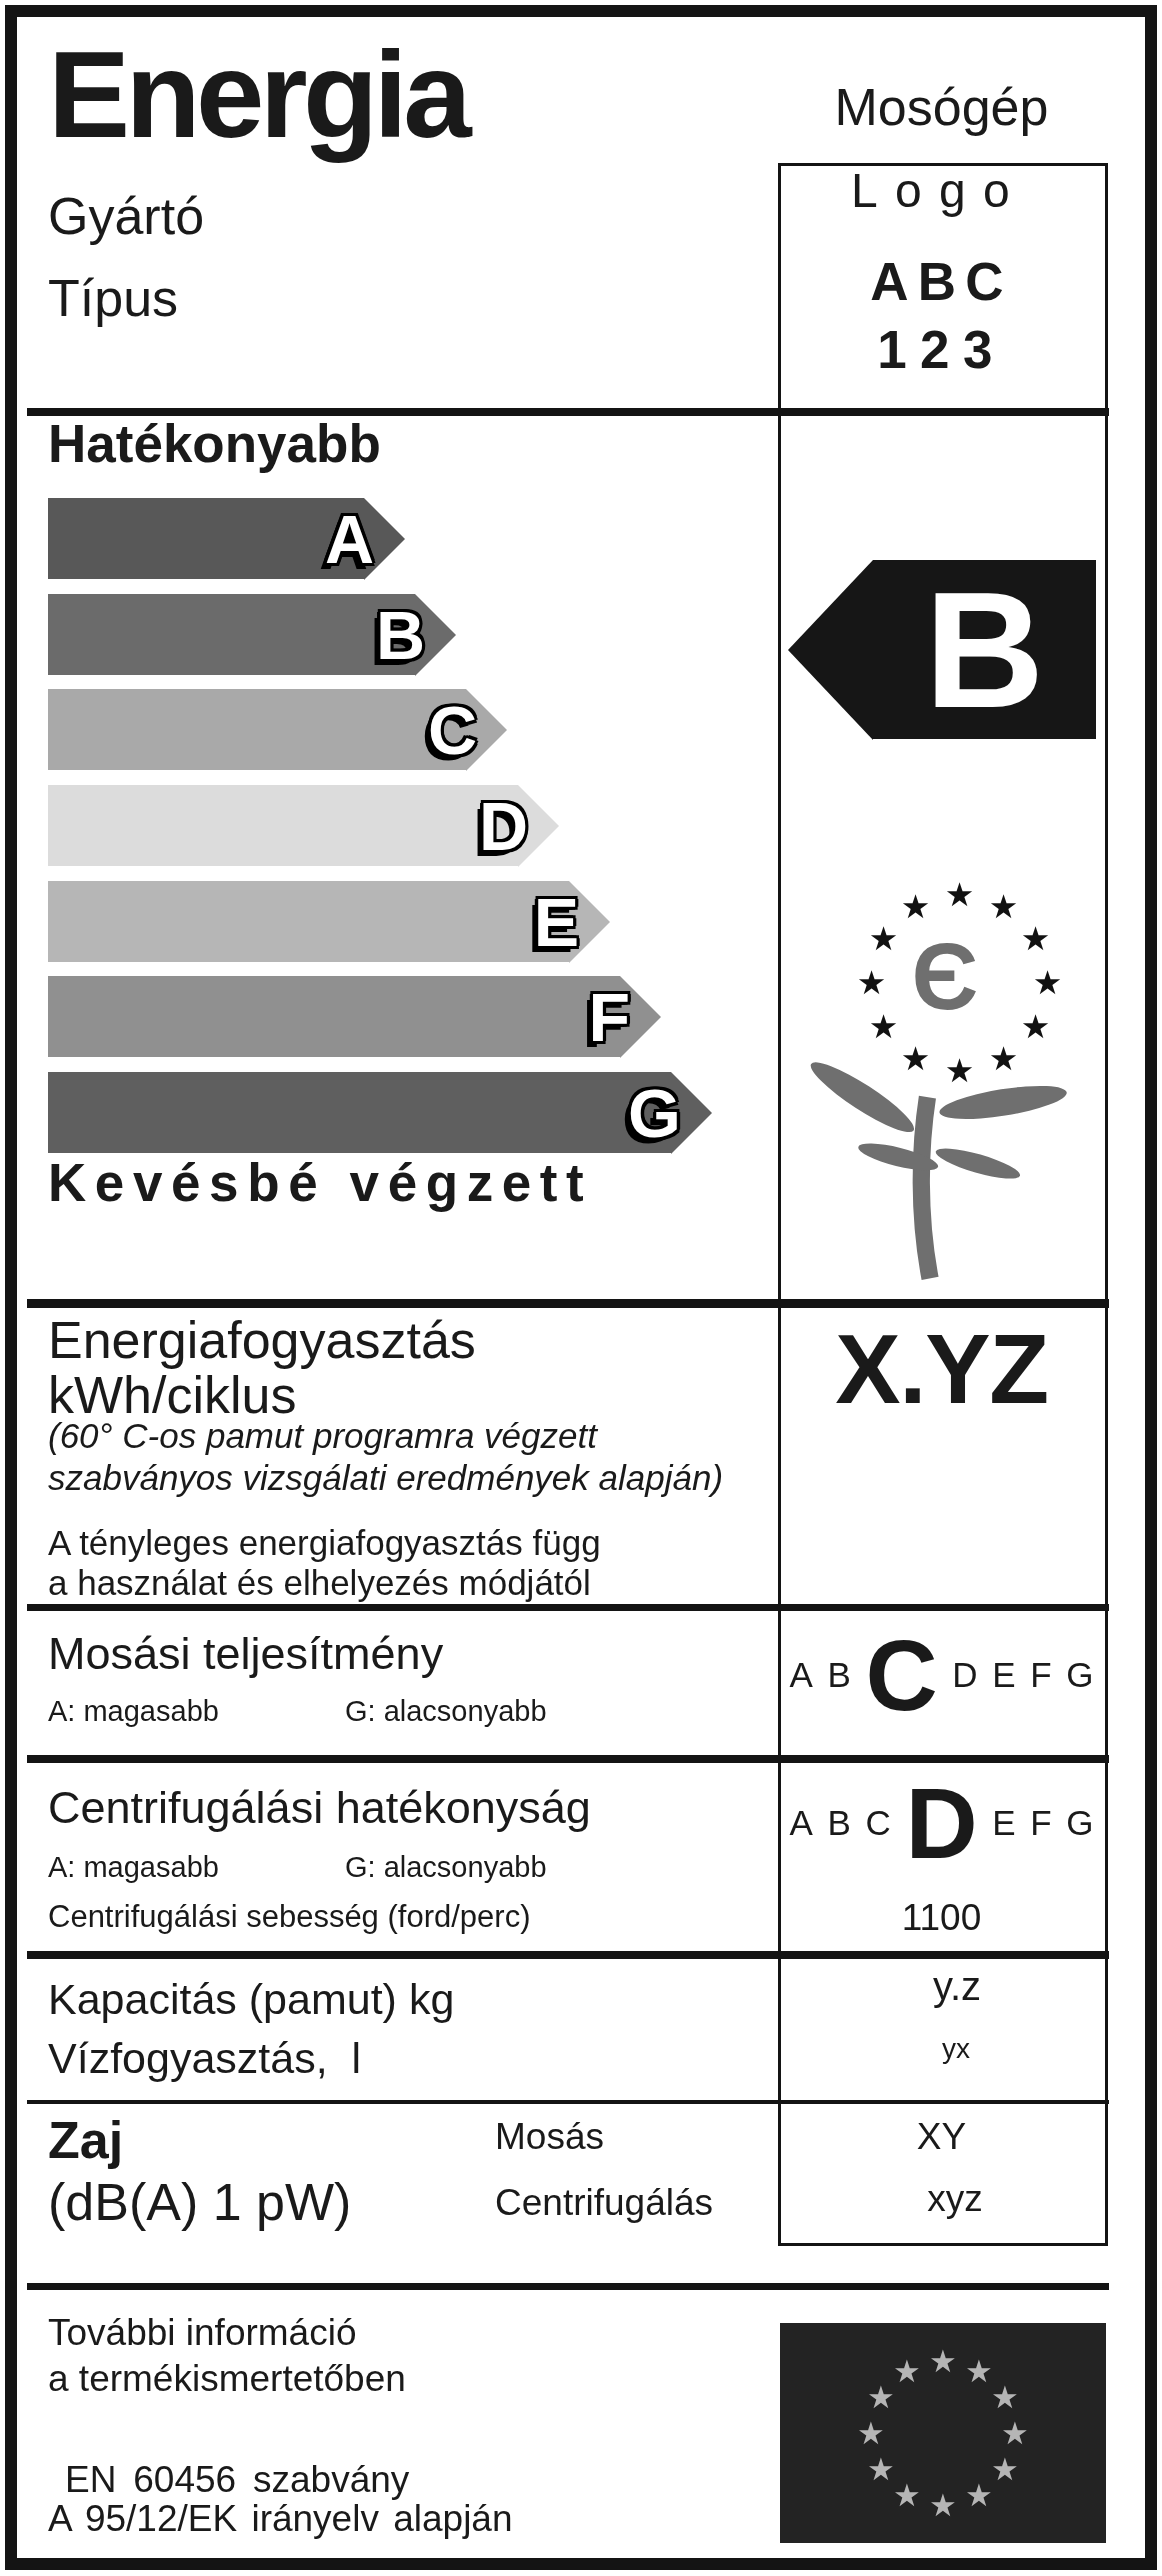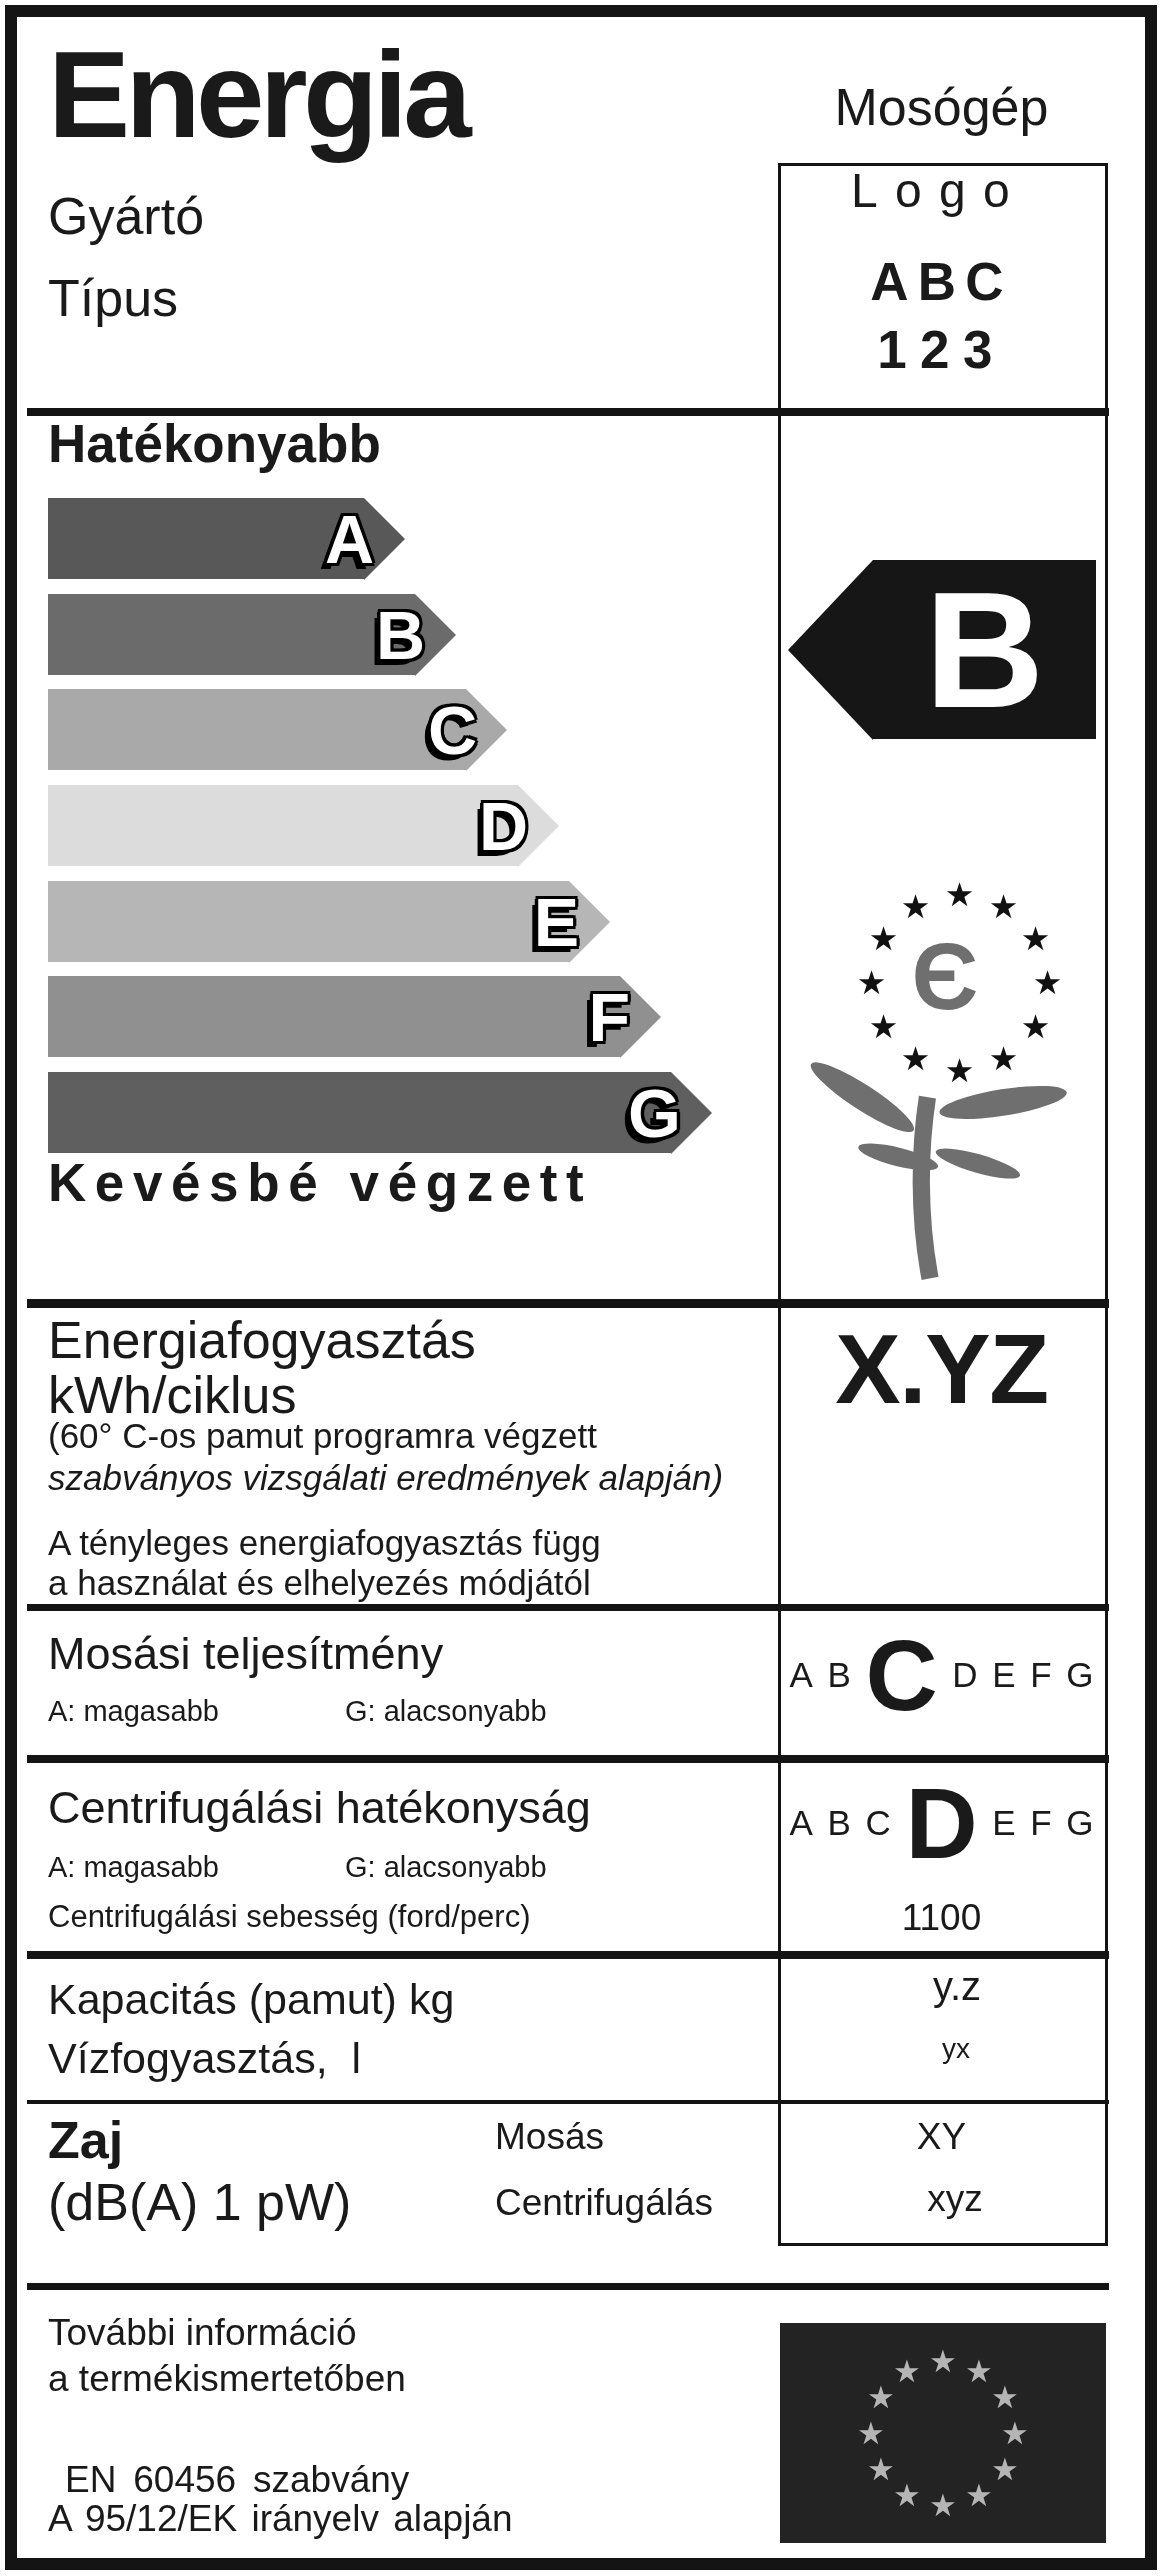--- a/index.html
+++ b/index.html
@@ -109,21 +109,21 @@
 <svg class="plant-color" style="position: absolute; left: 784px; top: 1056px; color: rgb(111, 111, 111);" width="332" height="239" viewBox="0 0 500 360">
   <path d="M216,62 C204,140 202,240 220,335" stroke="currentColor" stroke-width="26" fill="none"></path>
   <ellipse cx="118" cy="62" rx="92" ry="19" fill="currentColor" transform="rotate(33 118 62)"></ellipse>
   <ellipse cx="172" cy="152" rx="62" ry="14" fill="currentColor" transform="rotate(14 172 152)"></ellipse>
   <ellipse cx="330" cy="70" rx="97" ry="20" fill="currentColor" transform="rotate(-9 330 70)"></ellipse>
   <ellipse cx="292" cy="162" rx="66" ry="14" fill="currentColor" transform="rotate(16 292 162)"></ellipse>
 </svg>
 
 <div class="t" style="left:48px;top:1314px;font-size:52px;">Energiafogyasztás</div>
 <div class="t" style="left:48px;top:1369px;font-size:52px;">kWh/ciklus</div>
-<div class="t" style="left:48px;top:1418px;font-size:35px;">(60° C-os pamut programra végzett</div>
+<div class="t" style="left:48px;top:1418px;font-size:35px;font-style:italic;">(60° C-os pamut programra végzett</div>
 <div class="t" style="left:48px;top:1460px;font-size:35px;font-style:italic;">szabványos vizsgálati eredmények alapján)</div>
 <div class="t ctr" style="left:778px;width:327px;top:1320px;font-size:98px;font-weight:700;letter-spacing:-1.3px;">X.YZ</div>
 <div class="t" style="left:48px;top:1525px;font-size:35px;">A tényleges energiafogyasztás függ</div>
 <div class="t" style="left:48px;top:1565px;font-size:35px;">a használat és elhelyezés módjától</div>
 
 <div class="t" style="left:48px;top:1631px;font-size:45px;">Mosási teljesítmény</div>
 <div class="t" style="left:48px;top:1697px;font-size:29px;">A: magasabb</div>
 <div class="t" style="left:345px;top:1697px;font-size:29px;">G: alacsonyabb</div>
 <div class="letter-scale" style="left:778px;top:1618px;width:327px;height:113px;">
     <span class="scale-letter">A</span>

